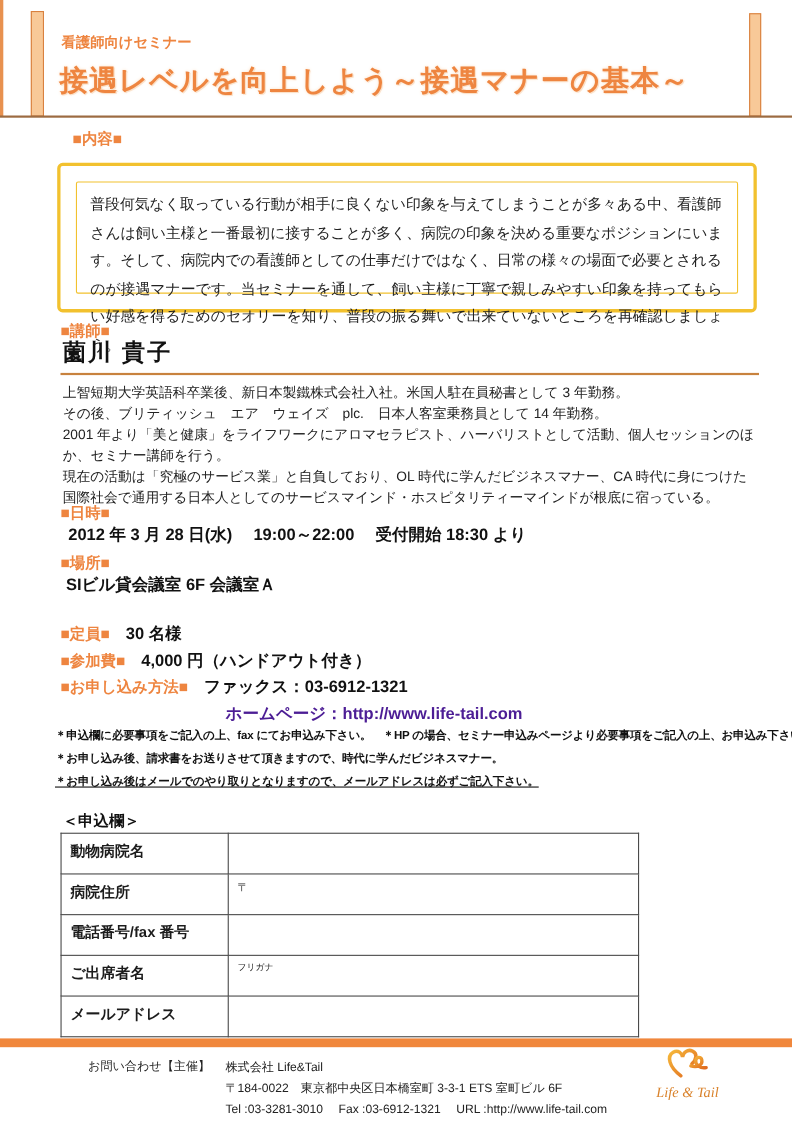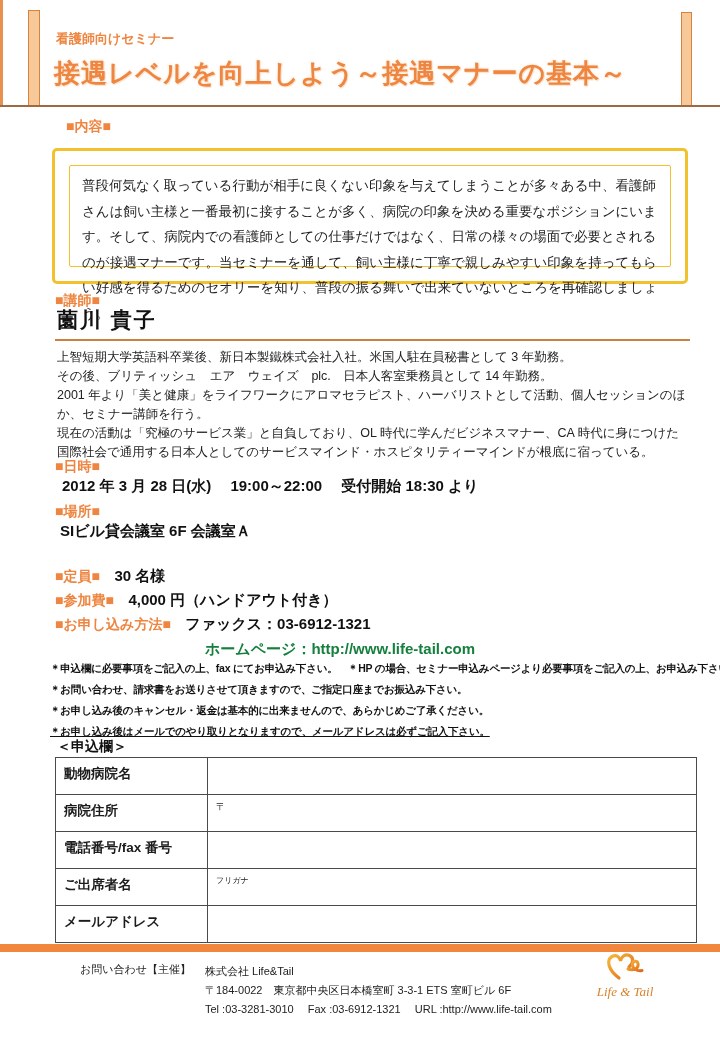--- a/index.html
+++ b/index.html
@@ -27,28 +27,28 @@
 
   .instructor-name { position:absolute; left:57px; top:306px; font-size:21px; font-weight:bold; color:#111; letter-spacing:2px; }
   .name-rule { position:absolute; left:55px; top:339px; width:635px; height:2px; background:#C8823E; }
   .bio { position:absolute; left:57px; top:348px; width:632px; font-size:12.5px; line-height:19px; color:#222; }
 
   .inline-line { position:absolute; white-space:nowrap; }
   .inline-line .lbl { font-size:14px; font-weight:bold; color:#EE8540; }
   .inline-line .val { font-size:15px; font-weight:bold; color:#111; margin-left:10px;text-align:center; }
   .addr-line { position:absolute; left:57px; font-size:11.5px; font-weight:bold; color:#111; white-space:nowrap; }
   .addr-line .gap { display:inline-block; width:46px; }
-  .homepage-line { position:absolute; left:205px; font-size:15px; font-weight:bold; color:#15803d; white-space:nowrap; }
+  .homepage-line { position:absolute; left:205px; font-size:15px; font-weight:bold; color:#4c1d95; white-space:nowrap; }
 
   .notes { position:absolute; left:50px; top:662px; width:640px; }
   .note { font-size:10.5px; font-weight:bold; color:#111; margin-bottom:7px; white-space:nowrap; letter-spacing:-0.2px; }
   .note.underlined { text-decoration:underline; }
 
   .form-head { position:absolute; left:57px; top:738px; font-size:14px; font-weight:bold; color:#111; }
-  table.apply { position:absolute; left:55px; top:757px; width:642px; border-collapse:collapse; table-layout:fixed; }
+  table.apply { position:absolute; left:55px; top:757px; width:526px; border-collapse:collapse; table-layout:fixed; }
   table.apply td { border:1px solid #4a4a4a; vertical-align:top; }
   table.apply td.lbl { width:152px; font-size:13.5px; font-weight:bold; padding:7px 0 0 8px; }
   table.apply td.val { font-size:10px; padding:5px 0 0 8px; }
   table.apply tr { height:37px; }
   td.val .tiny { font-size:8px; }
 
   .footer-bar { position:absolute; left:0; top:944px; width:720px; height:8px; background:#F0873C; }
   .footer-contact { position:absolute; left:80px; top:962px; font-size:11px; color:#222; }
   .footer-company { position:absolute; left:205px; top:962px; font-size:11px; line-height:19px; color:#222; }
 
@@ -104,22 +104,21 @@
   </div>
 
   <div class="inline-line" style="left:55px; top:615px;">
     <span class="lbl">■お申し込み方法■</span>
     <span class="val">ファックス：03-6912-1321</span>
   </div>
   <div class="homepage-line" style="top:640px;">ホームページ：http://www.life-tail.com</div>
 
   <div class="notes">
     <div class="note">＊申込欄に必要事項をご記入の上、fax にてお申込み下さい。　＊HP の場合、セミナー申込みページより必要事項をご記入の上、お申込み下さい。</div>
-    <div class="note">＊お問い合わせ、請求書をお送りさせて頂きますので、ご指定口座までお振込み下さい。</div>
-    <div class="note">＊お申し込み後のキャンセル・返金は基本的に出来ませんので、あらかじめご了承ください。</div>
+    <div class="note">＊お申し込み後、請求書をお送りさせて頂きますので、時代に学んだビジネスマナー。</div>
     <div class="note underlined">＊お申し込み後はメールでのやり取りとなりますので、メールアドレスは必ずご記入下さい。</div>
   </div>
 
   <div class="form-head">＜申込欄＞</div>
   <table class="apply">
     <tbody>
         <tr>
       <td class="lbl">動物病院名</td>
       <td class="val"></td>
     </tr>

